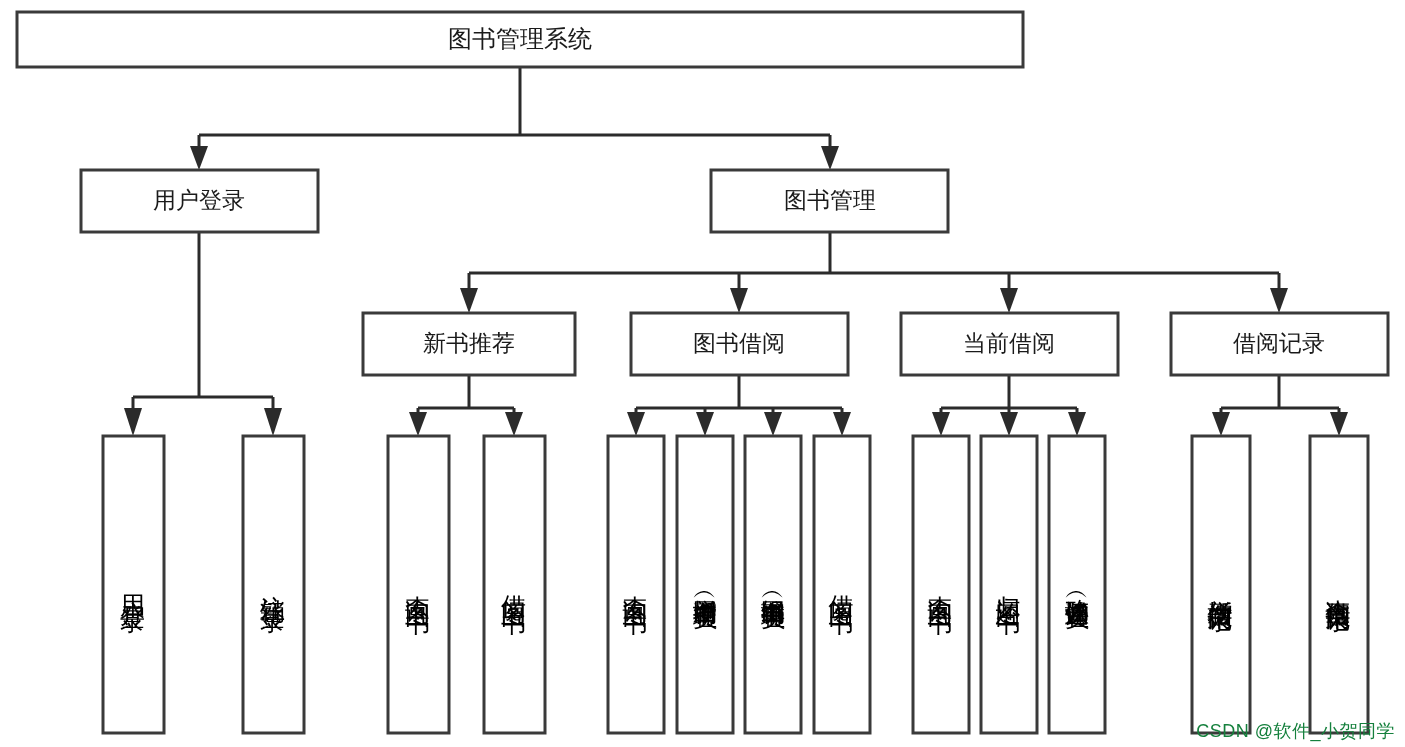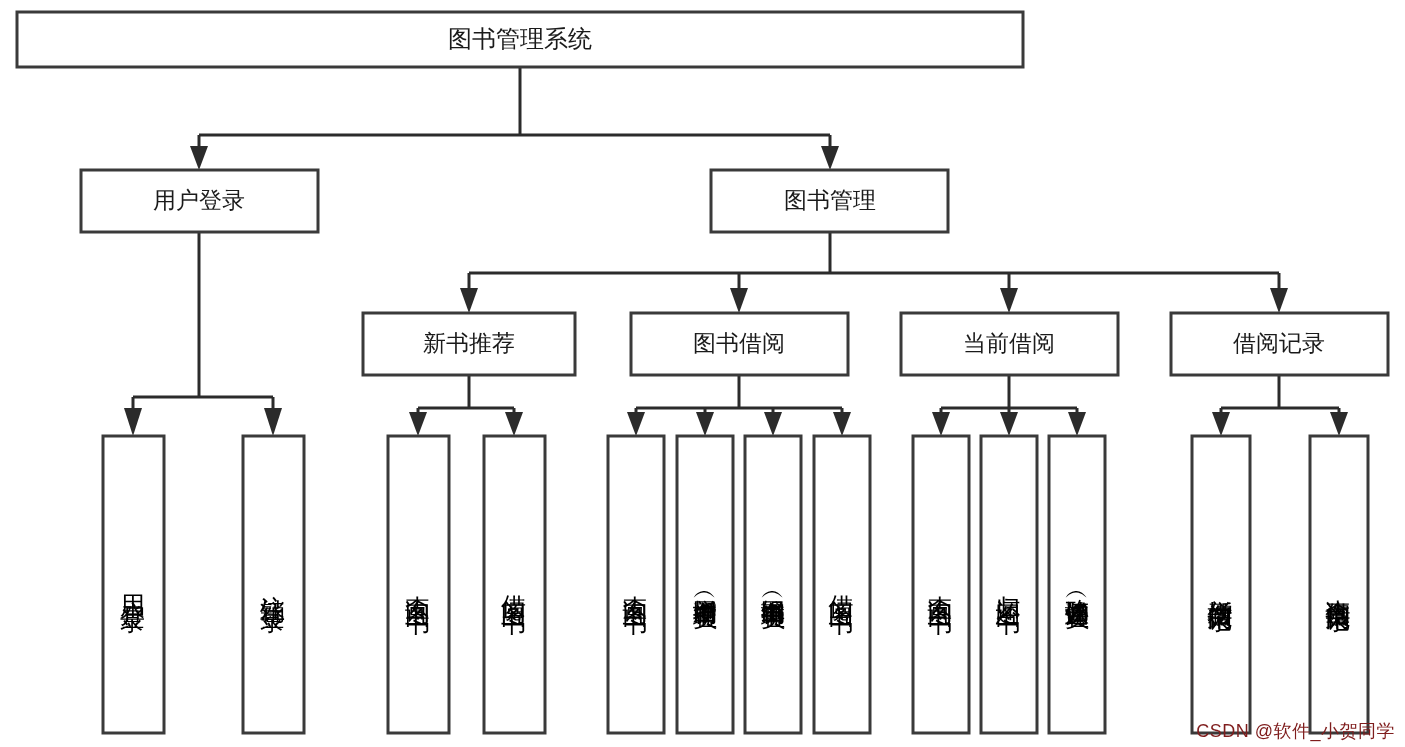--- a/index.html
+++ b/index.html
@@ -59,21 +59,21 @@
   .arrow-head {
     fill: #2b2b2b;
     stroke: none;
   }
   .watermark {
     position: absolute;
     right: 10px;
     bottom: 4px;
     font-family: "Liberation Sans", "DejaVu Sans", sans-serif;
     font-size: 18px;
-    color: #7f1d1d;
+    color: #15803d;
     white-space: nowrap;
     letter-spacing: 0.5px;
   }
 </style>
 </head>
 <body>
 
 <div id="chart-root">
 <svg id="flow" viewBox="0 0 1405 747">
 

